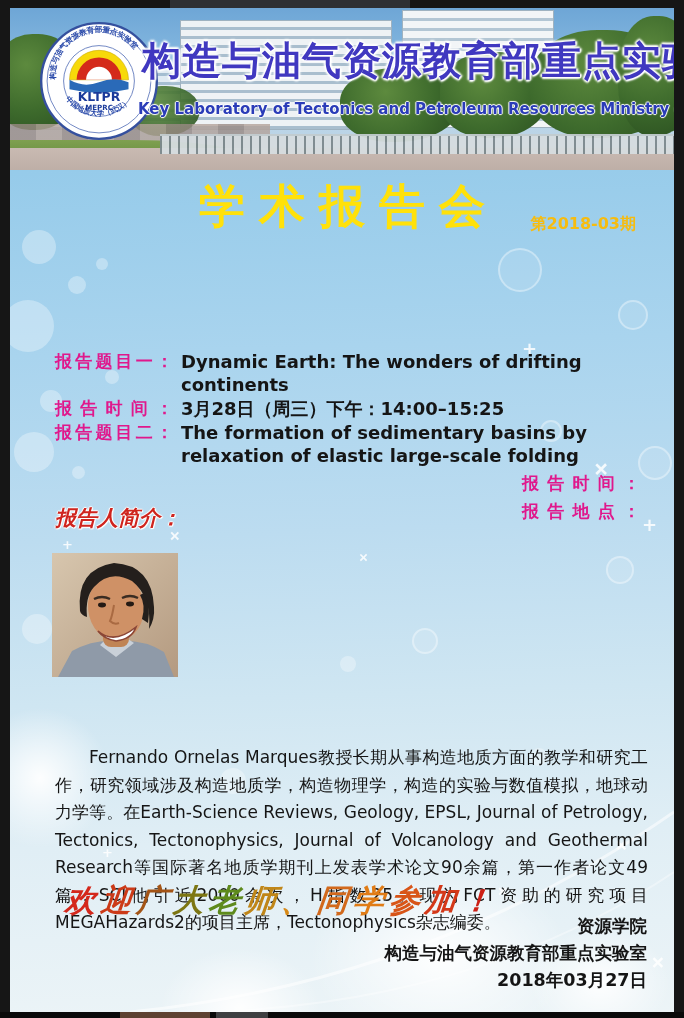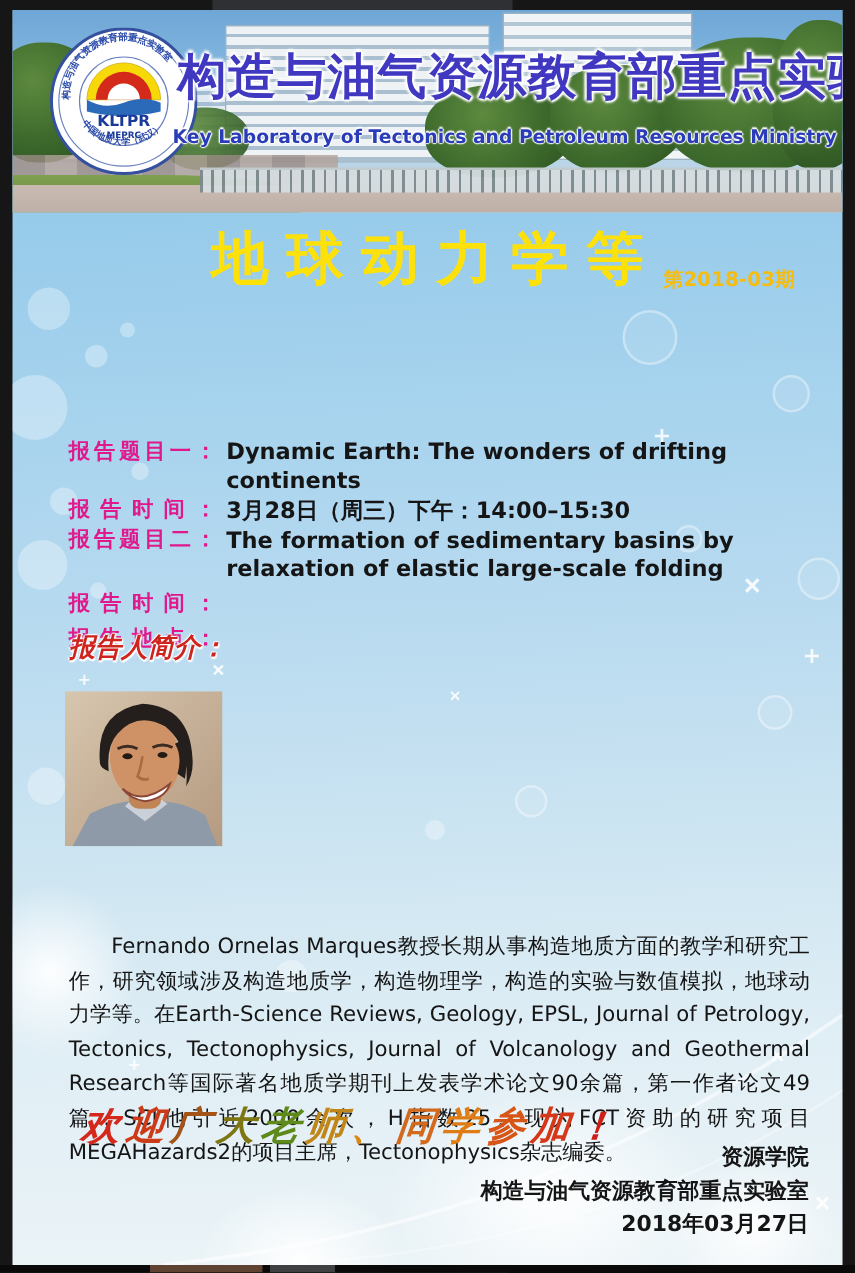--- a/index.html
+++ b/index.html
@@ -62,21 +62,21 @@
   .banner-title{position:absolute;left:0;top:168px;width:664px;text-align:center;
       font-size:46px;font-weight:bold;color:#ffe10a;letter-spacing:14px;padding-left:14px;
       box-sizing:border-box;white-space:nowrap;}
   .issue-badge{position:absolute;right:38px;top:206px;font-size:16px;font-weight:bold;color:#f6bc10;}
 
   
   .intro-paragraph{position:absolute;left:45px;right:26px;top:245px;
       font-size:17.5px;font-weight:bold;color:#151515;line-height:27px;
       text-align:justify;text-indent:2em;}
   .details-list{position:absolute;left:45px;right:26px;top:342px;}
-  .detail-row{display:flex;align-items:flex-start;line-height:23px;margin-bottom:1px;}
+  .detail-row{display:flex;align-items:flex-start;line-height:23px;margin-bottom:1px;justify-content:flex-end;}
   .detail-row.gap{margin-top:5px;}
   .detail-label{flex:0 0 118px;color:#e0188c;font-weight:bold;font-size:17px;
       text-align:justify;text-align-last:justify;margin-right:8px;}
   .detail-value{flex:1;color:#151515;font-weight:bold;font-size:18px;}
   .bio-heading{position:absolute;left:45px;top:496px;font-size:21px;font-weight:bold;color:#cf241e;
       text-shadow:-1px 0 1px #fff,1px 0 1px #fff,0 -1px 1px #fff,0 1px 1px #fff,1px 1px 1px #fff;font-style:italic;}
   .speaker-row{position:absolute;left:42px;right:26px;top:545px;display:flex;}
   .speaker-photo{flex:0 0 126px;height:124px;margin-right:9px;}
   .bio-paragraph-1{flex:1;font-size:17px;font-weight:bold;color:#151515;line-height:27px;
       text-align:justify;text-indent:3em;}
@@ -173,32 +173,32 @@
   <span class="sp" style="left:52px;top:530px;font-size:13px;">+</span>
   <span class="sp x" style="left:604px;top:828px;font-size:18px;">+</span>
   <span class="sp" style="left:92px;top:838px;font-size:13px;">+</span>
   <span class="sp x" style="left:486px;top:876px;font-size:15px;">+</span>
   <span class="sp x" style="left:640px;top:944px;font-size:20px;">+</span>
   <svg class="swoosh" viewBox="0 0 664 260">
     <path d="M 120,260 Q 420,230 664,60" fill="none" stroke="rgba(255,255,255,.55)" stroke-width="3"></path>
     <path d="M 200,260 Q 470,250 664,120" fill="none" stroke="rgba(255,255,255,.35)" stroke-width="2"></path>
   </svg>
 
-  <div class="banner-title">地球动力学等</div>
+  <div class="banner-title">学术报告会</div>
   <div class="issue-badge">第2018-03期</div>
 
 
   <div class="details-list">
     <div class="detail-row">
       <span class="detail-label">报告题目一：</span>
       <span class="detail-value">Dynamic Earth: The wonders of drifting continents</span>
     </div>
     <div class="detail-row">
       <span class="detail-label">报告时间：</span>
-      <span class="detail-value">3月28日（周三）下午：14:00–15:30</span>
+      <span class="detail-value">3月28日（周三）下午：14:00–15:25</span>
     </div>
     <div class="detail-row">
       <span class="detail-label">报告题目二：</span>
       <span class="detail-value">The formation of sedimentary basins by relaxation of elastic large-scale folding</span>
     </div>
     <div class="detail-row gap">
       <span class="detail-label">报告时间：</span>
     </div>
     <div class="detail-row gap">
       <span class="detail-label">报告地点：</span>

